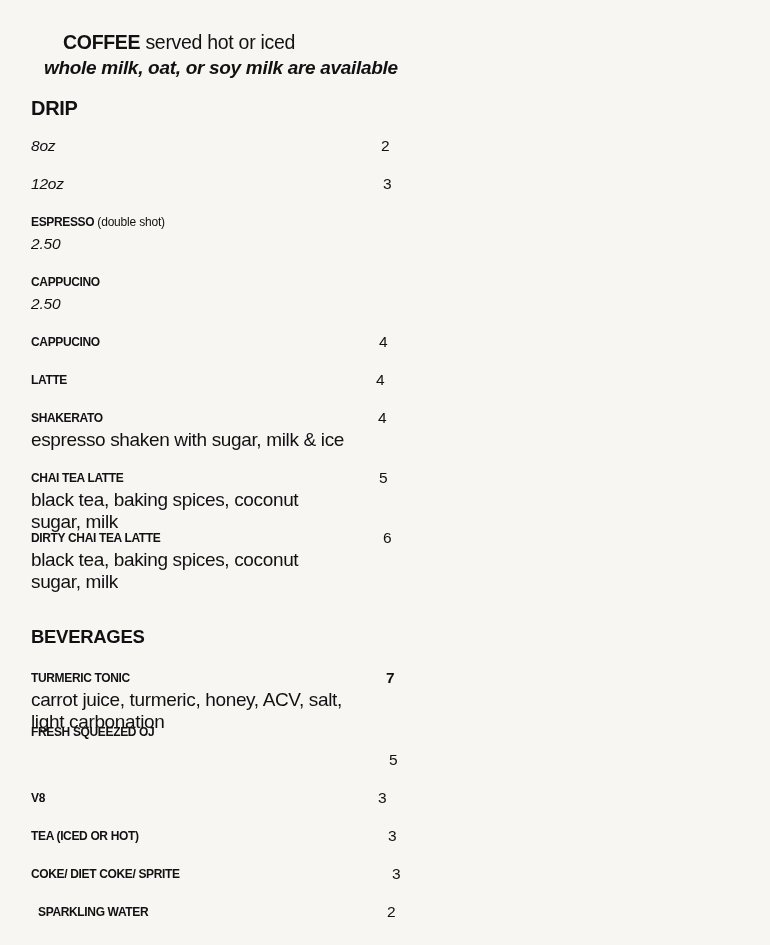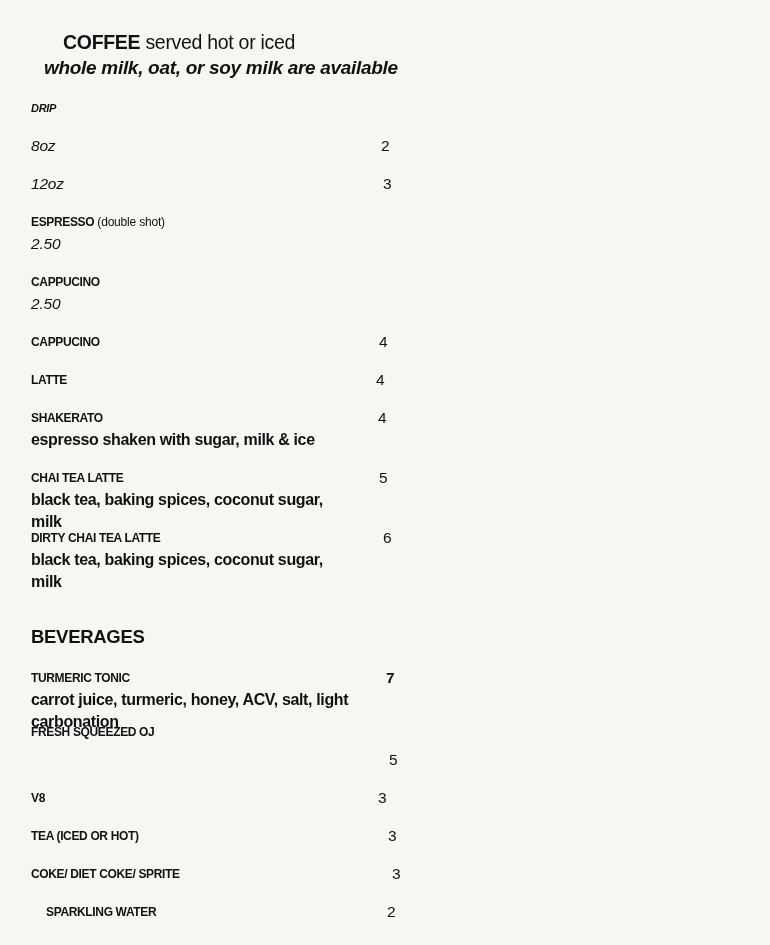--- a/index.html
+++ b/index.html
@@ -26,25 +26,24 @@
     .title-line b { font-weight: 700; }
     .subtitle-line {
       left: 44px; top: 56px;
       font-size: 19px;
       line-height: 24px;
       font-style: italic;
       letter-spacing: -0.3px;
       font-weight: bold;
     }
     .cat-heading {
-      font-size: 11px;
+      font-size: 20px;
       font-weight: 700;
       letter-spacing: -0.3px;
       line-height: 20px;
-      font-style: italic;
     }
     .section-heading {
       font-size: 18.5px;
       font-weight: 700;
       letter-spacing: -0.3px;
       line-height: 24px;
     }
     .item-name {
       font-size: 12px;
       font-weight: 700;
@@ -56,22 +55,22 @@
       letter-spacing: -0.2px;
     }
     .item-plain {
       font-size: 15.5px;
       font-weight: 400;
       letter-spacing: -0.2px;
       line-height: 20px;
       font-style: italic;
     }
     .item-desc {
-      font-size: 16px;
-      font-weight: 700;
+      font-size: 19px;
+      font-weight: 400;
       letter-spacing: -0.35px;
       line-height: 22px;
       white-space: normal;
       width: 320px;
     }
     .price {
       font-size: 15.5px;
       line-height: 20px;
     }
     .price.bold { font-weight: 700; }
@@ -129,14 +128,14 @@
 
 <div class="abs item-name" style="left:31px; top:788px;">V8</div>
 <div class="abs price" style="left:378px; top:788px;">3</div>
 
 <div class="abs item-name" style="left:31px; top:826px;">TEA (ICED OR HOT)</div>
 <div class="abs price" style="left:388px; top:826px;">3</div>
 
 <div class="abs item-name" style="left:31px; top:864px;">COKE/ DIET COKE/ SPRITE</div>
 <div class="abs price" style="left:392px; top:864px;">3</div>
 
-<div class="abs item-name" style="left:46px; top:902px;">SPARKLING WATER</div>
+<div class="abs item-name" style="left:38px; top:902px;">SPARKLING WATER</div>
 <div class="abs price" style="left:387px; top:902px;">2</div>
 
 </body></html>

